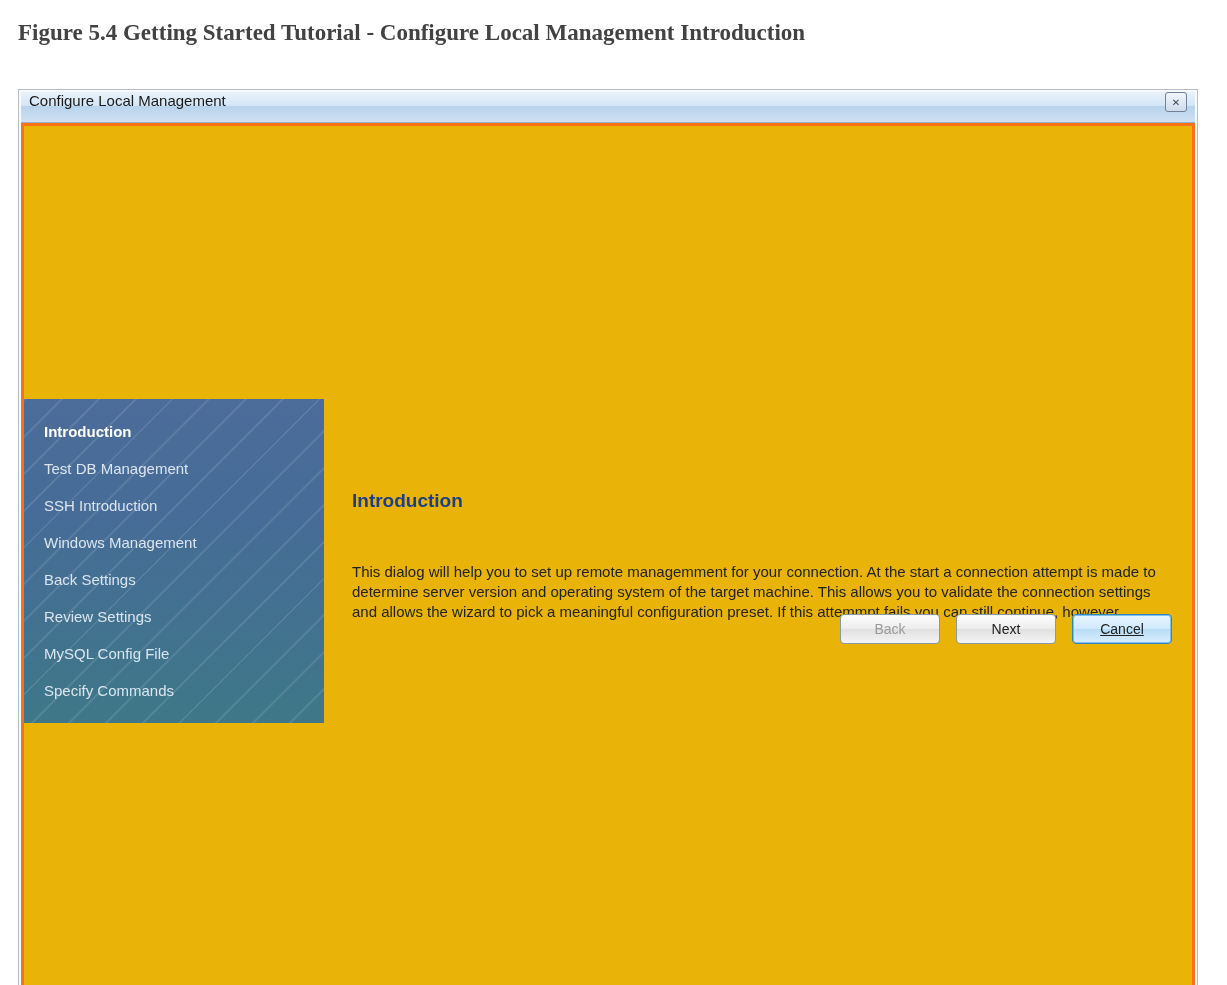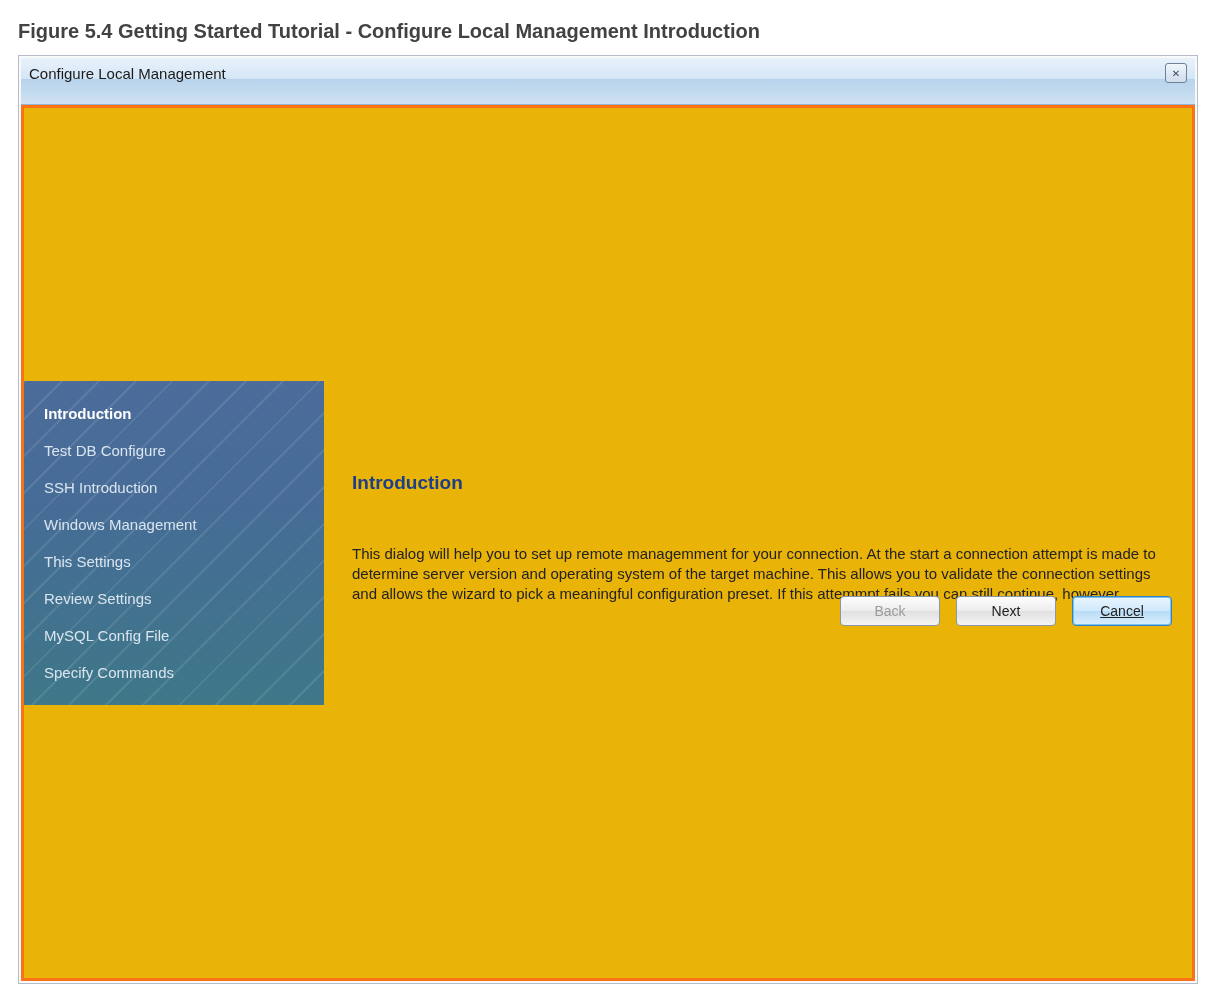--- a/index.html
+++ b/index.html
@@ -6,46 +6,46 @@
     margin: 0;
     padding: 0;
     background: #ffffff;
     font-family: "Segoe UI", Tahoma, Verdana, sans-serif;
     color: #333;
   }
   .page {
     padding: 16px 18px 40px 18px;
   }
   .figure-caption {
-    font-family: Liberation Sans, sans-serif;
+    font-family: Liberation Serif, serif;
     font-weight: 700;
     color: #424242;
-    font-size: 20px;
-    margin: 4px 0 12px 0;
+    font-size: 23px;
+    margin: 4px 0 43px 0;
   }
 
   
   .dialog-frame {
     border: 1px solid #b6bdc7;
     background: #f7f9fb;
     padding: 2px 2px 2px 2px;
     width: 1180px;    
     box-sizing: border-box;
   }
 
   
   .titlebar {
     position: relative;
     height: 30px;
     background: linear-gradient(to bottom,
                   #e9f2fb 0%, #d4e6f6 45%, #b7d3ec 46%, #cfe1f2 100%);
     border-bottom: 1px solid #9ab2c8;
     display: flex;
-    align-items: center;
-    padding: 0 8px 16px 8px;
+    align-items: flex-start;
+    padding: 0 8px 0 8px;
     font-size: 15px;
     color: #1a1a1a;
   }
   .titlebar .title-text { flex: 1; }
   .titlebar .close-btn {
     width: 20px; height: 18px;
     border: 1px solid #6e8196;
     border-radius: 3px;
     background: linear-gradient(to bottom, #f0f6fc 0%, #cfdceb 100%);
     display: flex; align-items: center; justify-content: center;
@@ -161,24 +161,24 @@
       <div class="close-btn">
         <span>✕</span>
       </div>
     </div>
 
     <div class="dialog-body">
 
       <nav class="wizard-side">
         <ul>
           <li class="active">Introduction</li>
-          <li>Test DB Configure</li>
+          <li>Test DB Management</li>
           <li>SSH Introduction</li>
           <li>Windows Management</li>
-          <li>This Settings</li>
+          <li>Back Settings</li>
           <li>Review Settings</li>
           <li>MySQL Config File</li>
           <li>Specify Commands</li>
         </ul>
       </nav>
 
       <section class="wizard-main">
         <h2>Introduction</h2>
 
         <p>This dialog will help you to set up remote managemment for your connection. At the start a connection attempt is made to determine server version and operating system of the target machine. This allows you to validate the connection settings and allows the wizard to pick a meaningful configuration preset. If this attemmpt fails you can still continue, however.</p>

